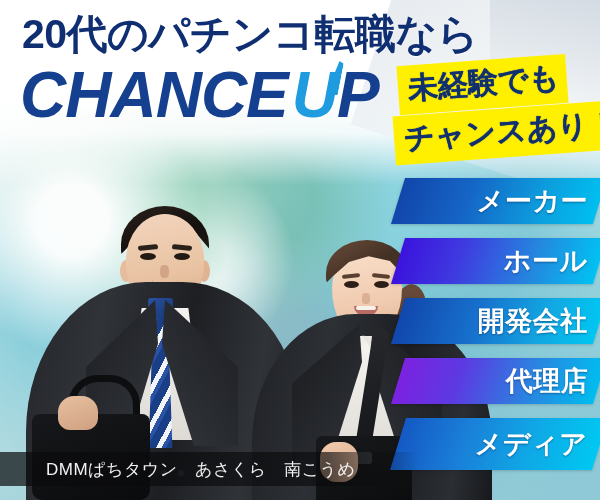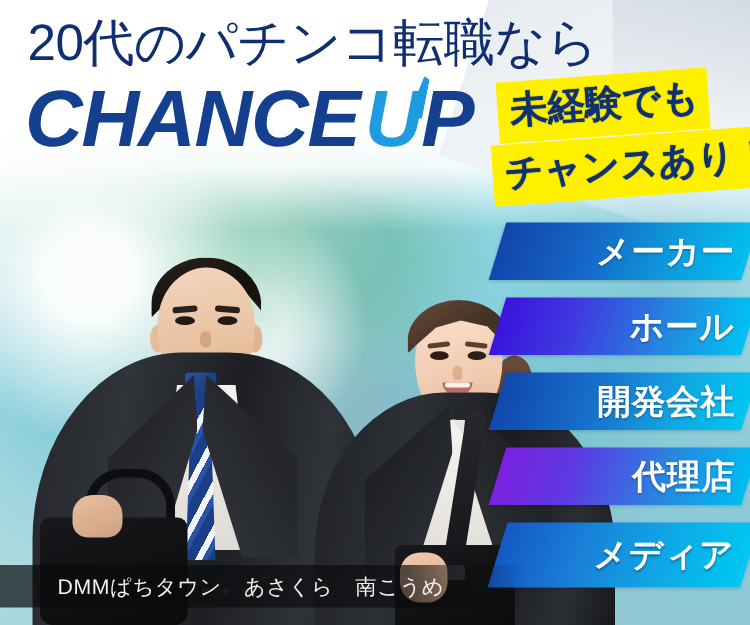--- a/index.html
+++ b/index.html
@@ -188,21 +188,21 @@
   .w-teeth{position:absolute;left:98px;bottom:190px;width:20px;height:4px;background:#f7f1ec;border-radius:2px;}
   .w-hand{position:absolute;left:62px;bottom:18px;width:38px;height:40px;
     background:linear-gradient(160deg,#f2cbae,#d8a988);border-radius:16px;}
   .w-bag{position:absolute;left:58px;bottom:-6px;width:96px;height:70px;
     background:linear-gradient(160deg,#17191c,#0b0c0d);border-radius:6px;}
   .w-bagclasp{position:absolute;left:96px;bottom:36px;width:18px;height:12px;background:#33363b;border-radius:3px;}
 
   
   .headline{
     position:absolute;left:22px;top:14px;
-    font-size:41px;line-height:1;font-weight:400;color:#0f2f72;
+    font-size:41px;line-height:1;font-weight:700;color:#0f2f72;
     letter-spacing:-0.5px;white-space:nowrap;
     text-shadow:0 1px 0 rgba(255,255,255,.7);
   }
 
   .logo{
     position:absolute;left:20px;top:63px;white-space:nowrap;
     font-size:64px;line-height:1;font-weight:700;font-style:italic;
     color:#15408f;letter-spacing:-1px;
     font-family:"Liberation Sans","DejaVu Sans",sans-serif;
     text-shadow:1px 1px 0 rgba(255,255,255,.45);

